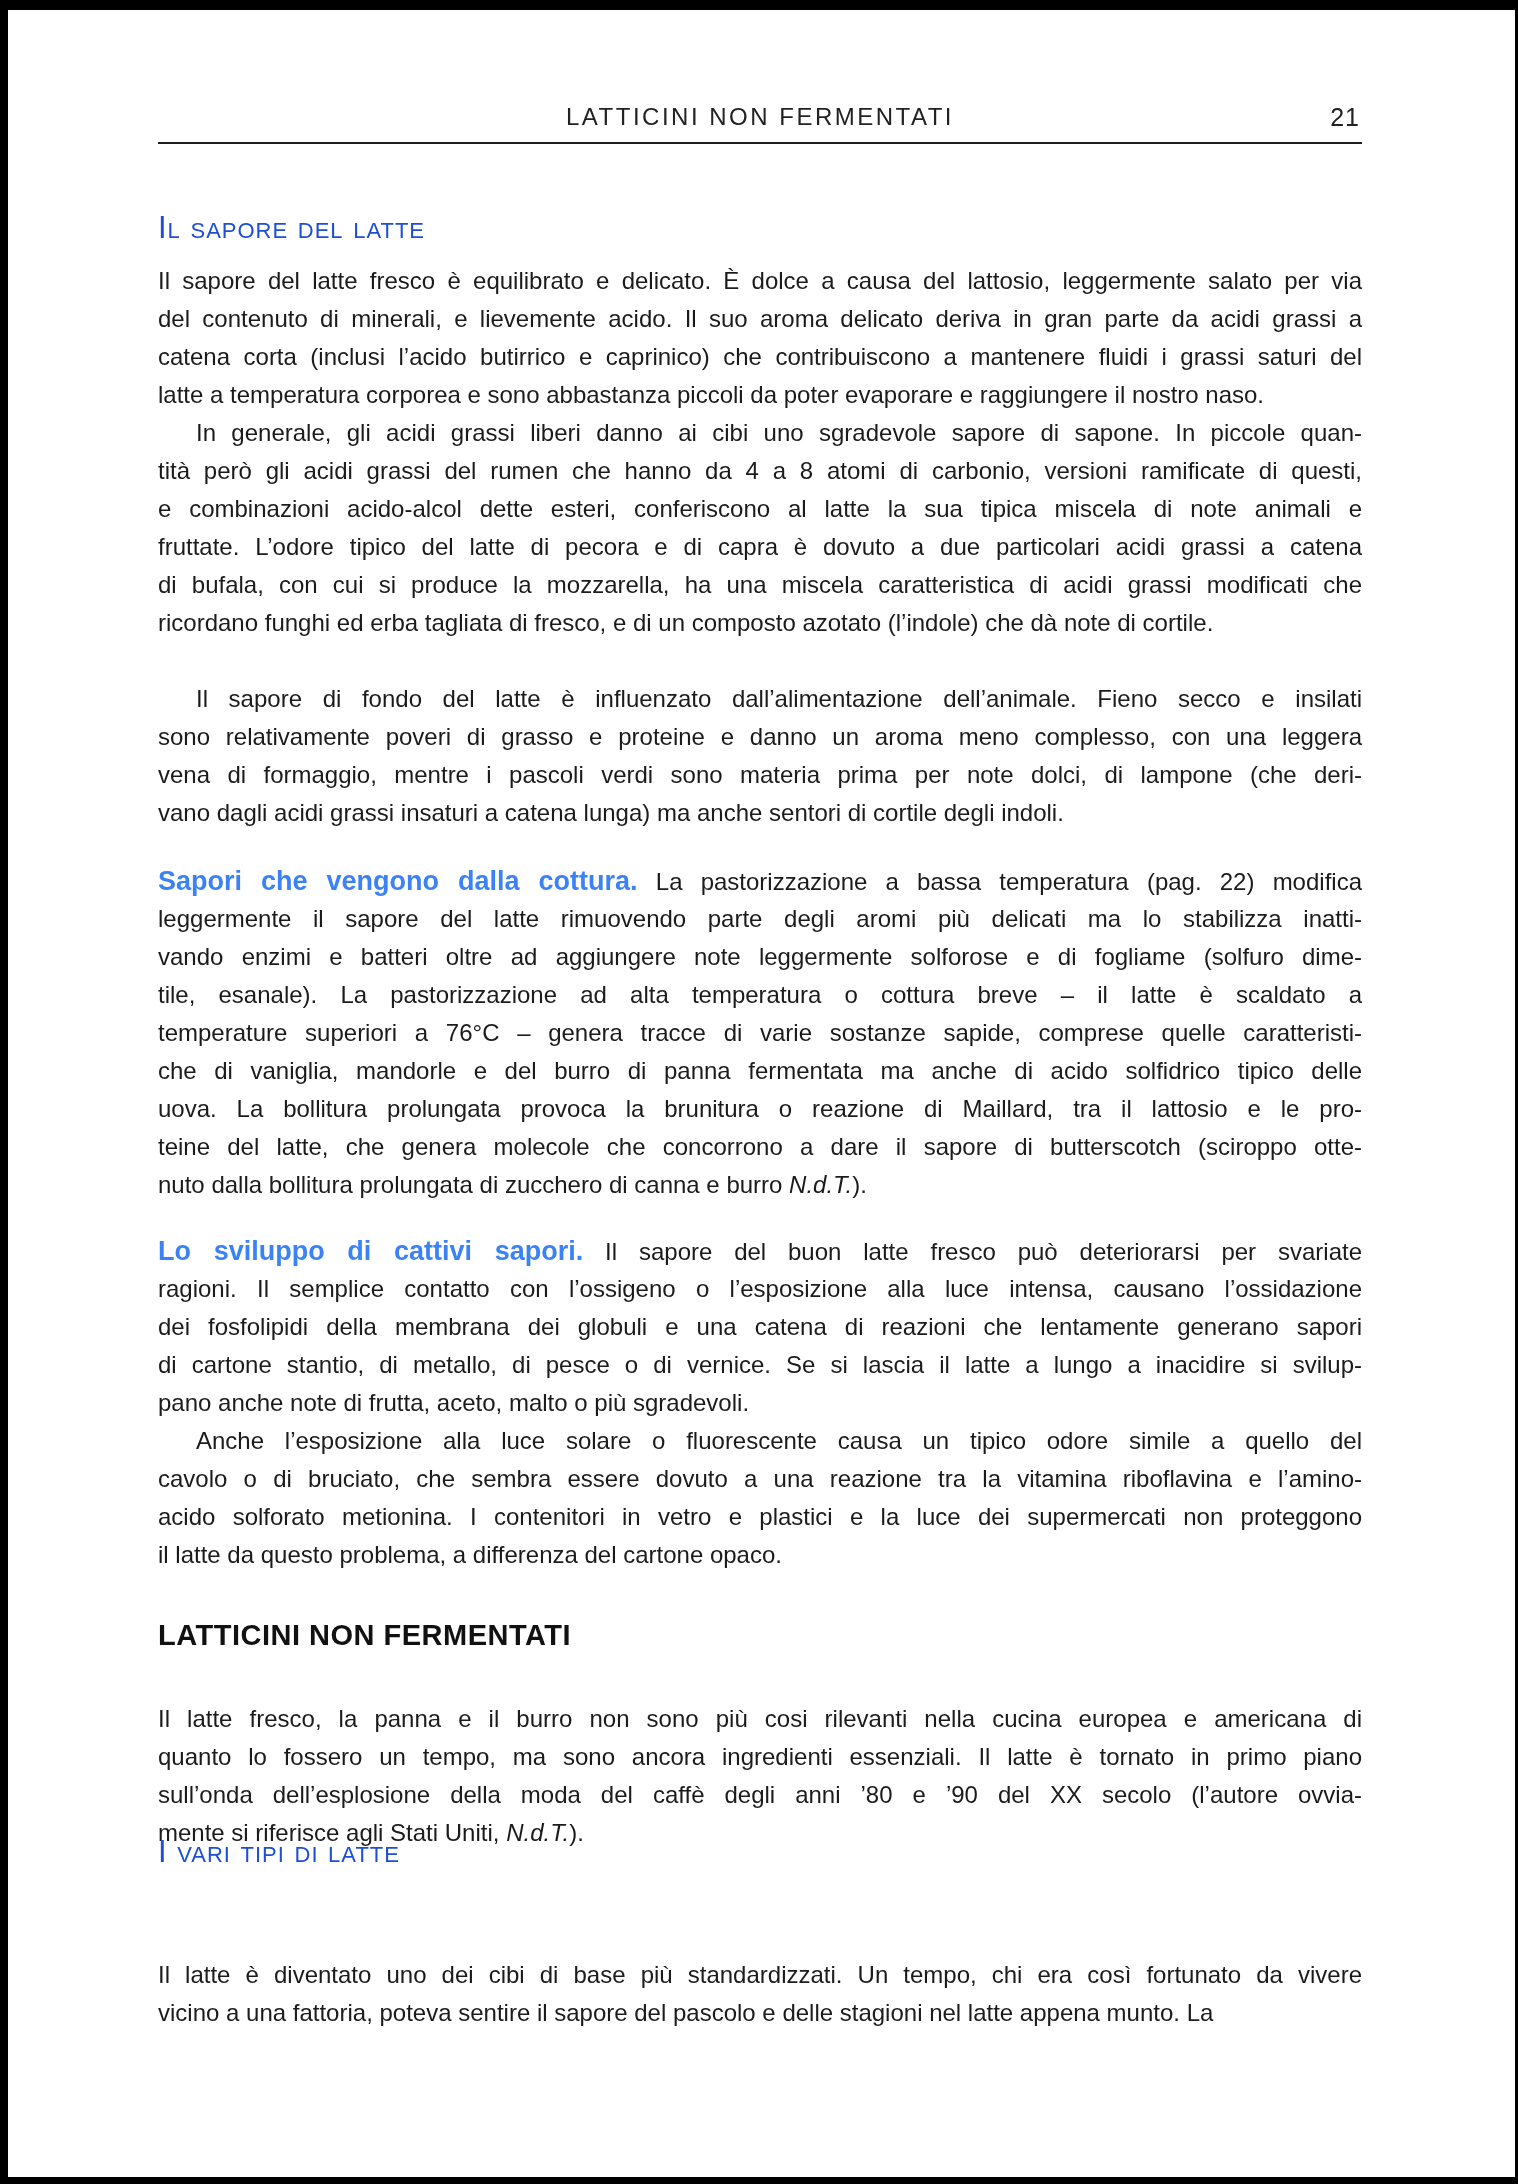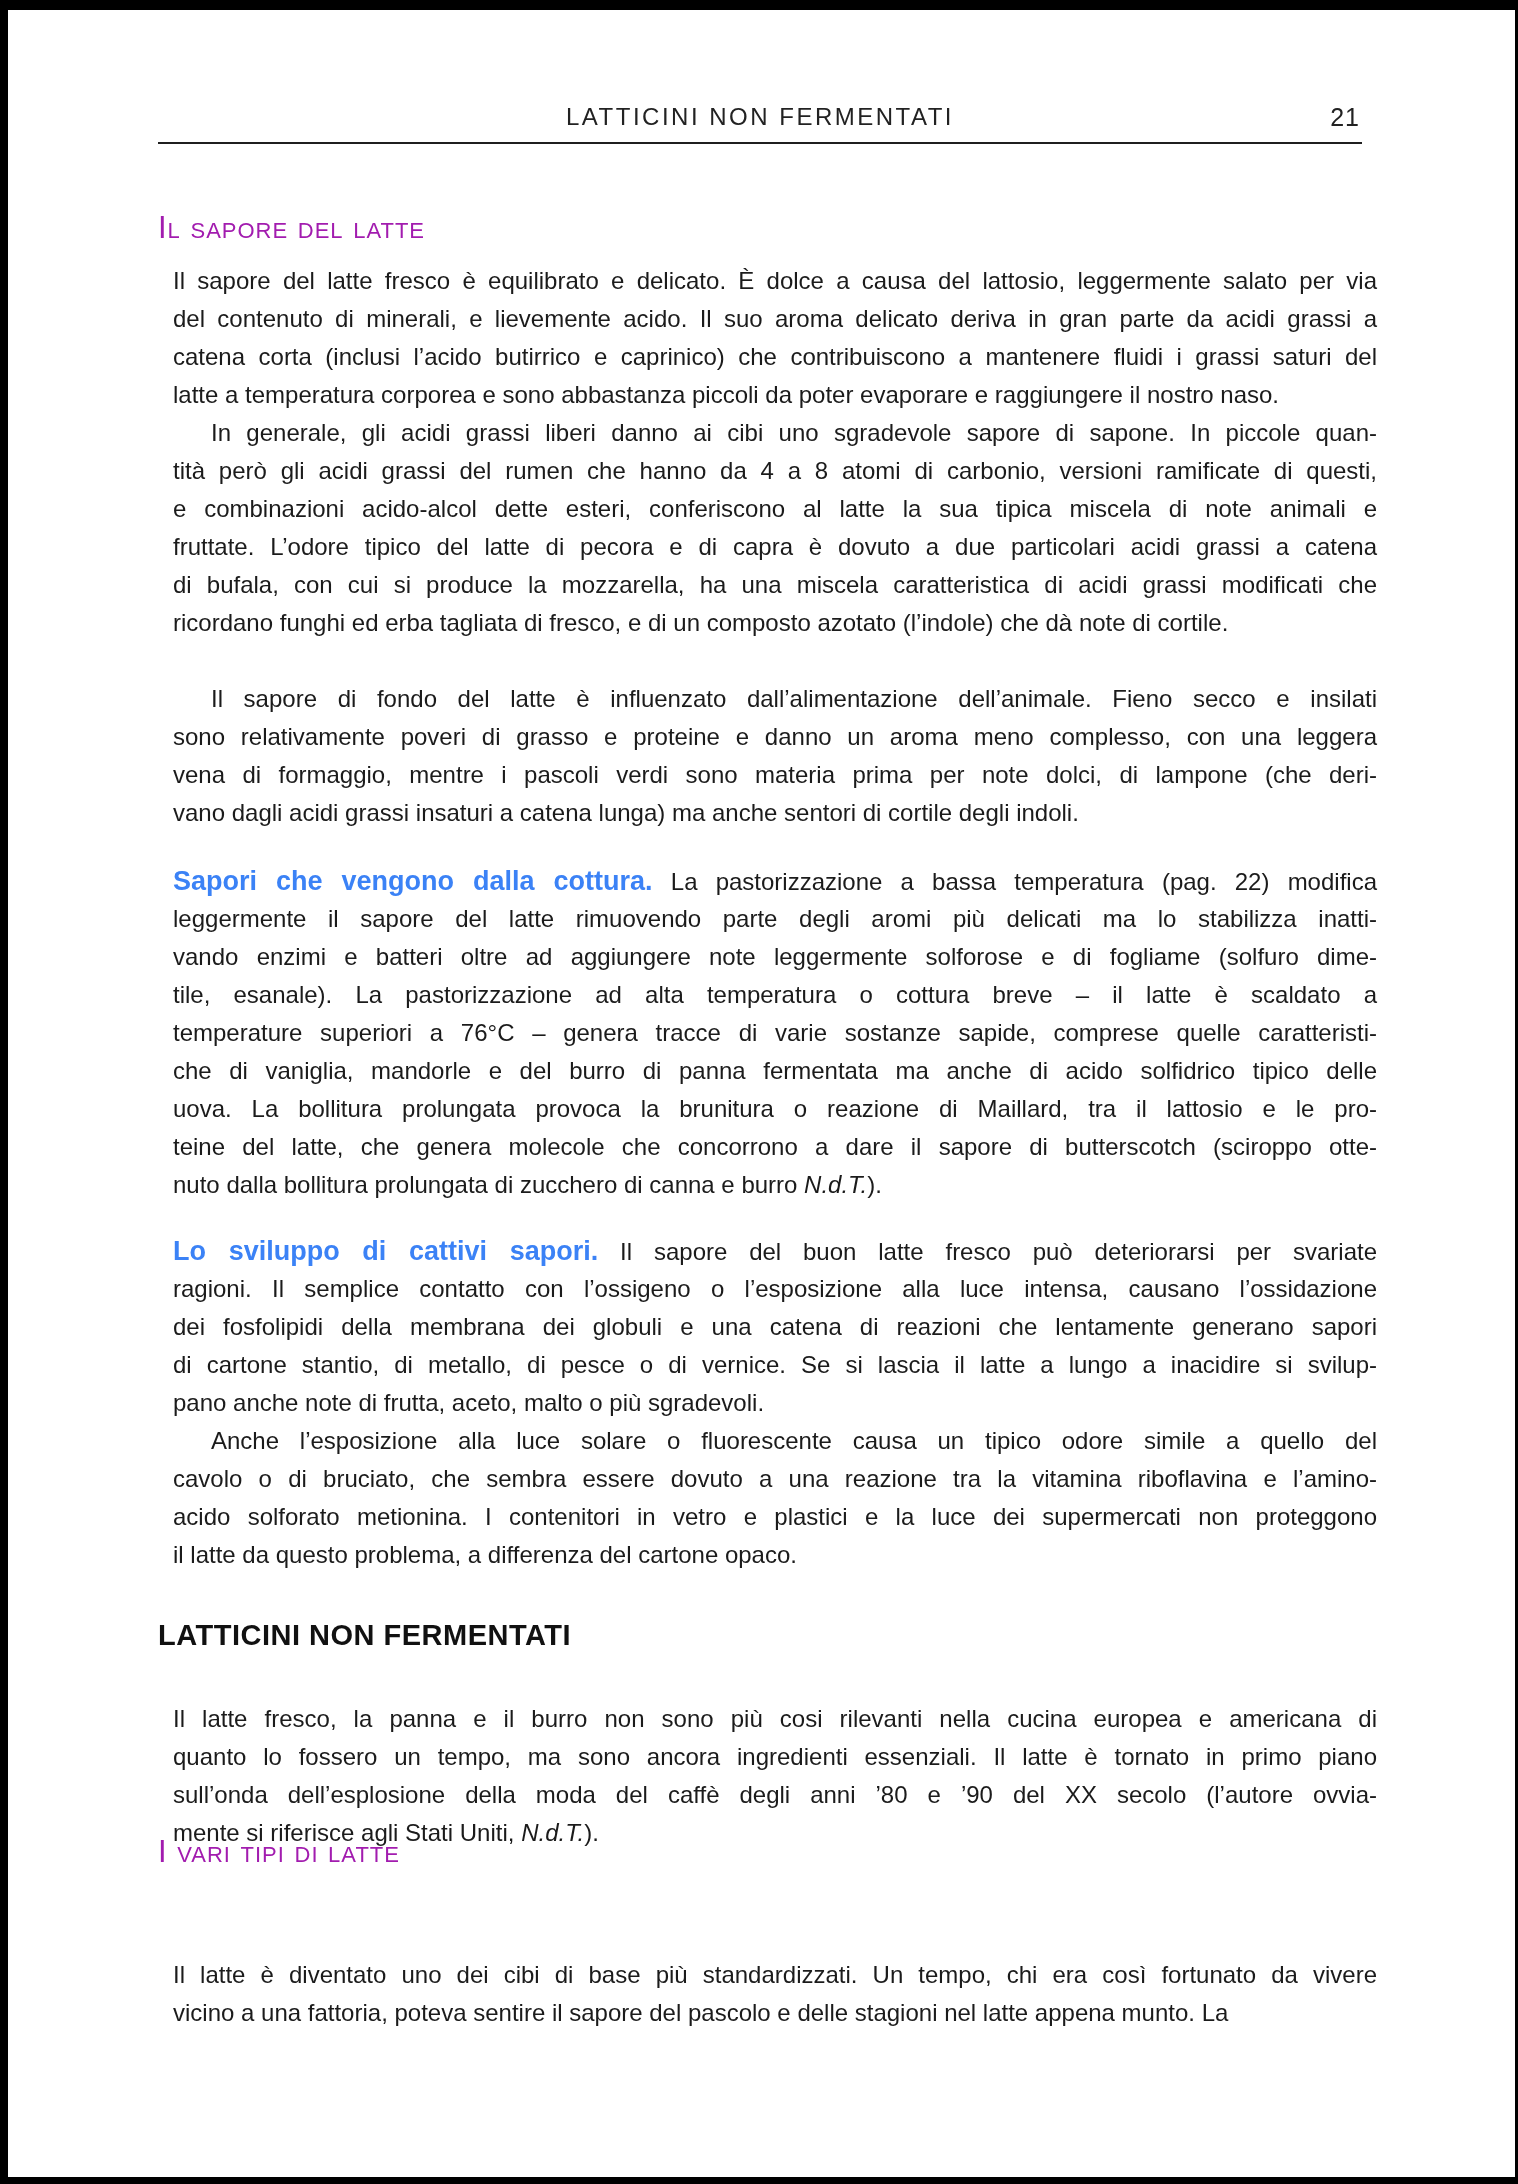--- a/index.html
+++ b/index.html
@@ -28,31 +28,31 @@
     font-size:25px;letter-spacing:1px;
   }
   .rule{
     position:absolute;top:142px;left:158px;width:1204px;
     border-top:2px solid #1f1f1f;
   }
   .sc-heading{
     position:absolute;left:158px;
     font-variant:small-caps;
     font-size:31px;letter-spacing:1px;
-    color:#a21caf;
+    color:#1d4ed8;
   }
   .h-sapore{top:210px;}
   .h-tipi{top:1834px;}
   .h-latticini{
     position:absolute;top:1619px;left:158px;
     font-size:29px;font-weight:bold;letter-spacing:0.5px;
     color:#111;
   }
   .block{
-    position:absolute;left:173px;width:1204px;
+    position:absolute;left:158px;width:1204px;
     font-size:24px;line-height:38px;
   }
   .line{
     height:38px;
     text-align:justify;
     -moz-text-align-last:justify;
     text-align-last:justify;
   }
   .line.last{
     -moz-text-align-last:left;

